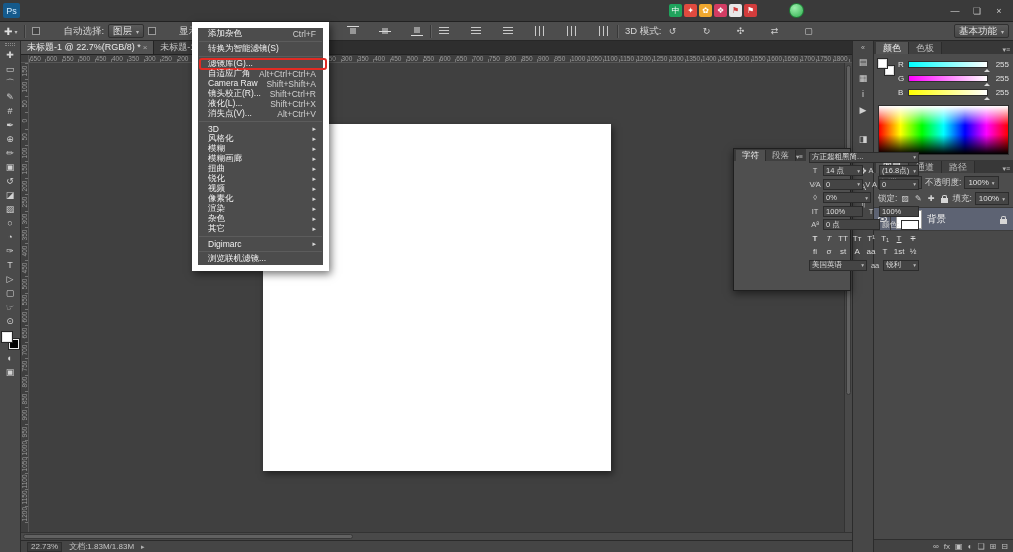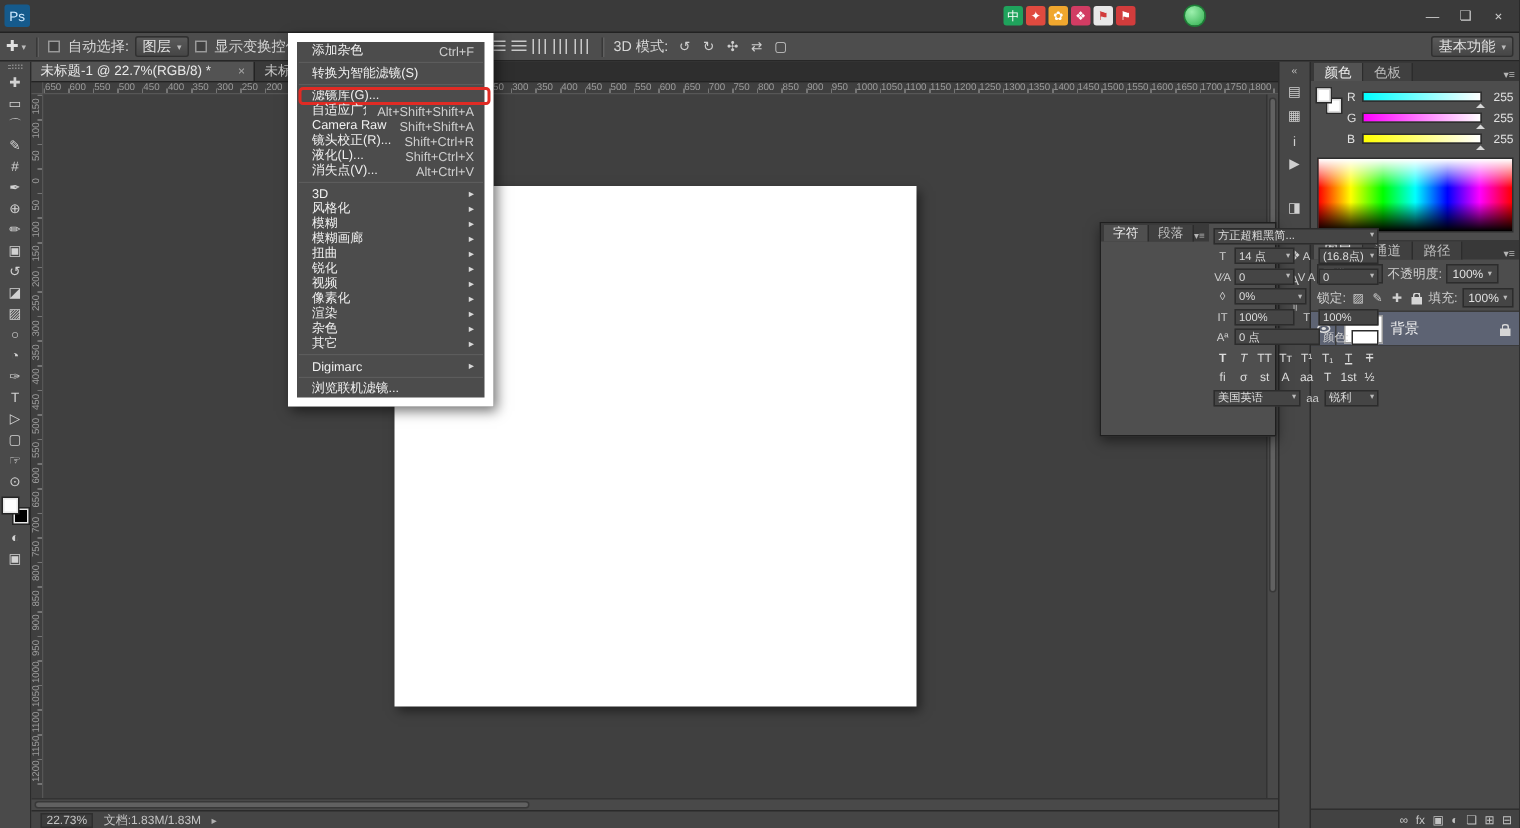--- a/index.html
+++ b/index.html
@@ -19,21 +19,21 @@
   .win-controls{display:flex;margin-left:140px;margin-right:3px}
   .winbtn{width:22px;height:15px;color:#ccc;font-size:9px;display:flex;align-items:center;justify-content:center}
 
   
   .optionsbar{position:absolute;top:22px;left:0;right:0;height:19px;background:#4d4d4d;border-bottom:1px solid #272727;display:flex;align-items:center;font-size:9.5px;color:#d6d6d6;gap:4px;padding:0 4px;z-index:5;white-space:nowrap}
   .ob-sep{width:1px;height:13px;background:#383838;box-shadow:1px 0 0 #5f5f5f;margin:0 3px;flex:none}
   .ob-toolico{display:flex;align-items:center;gap:2px;color:#e0e0e0;font-size:10px}
   .tinyarr{font-size:6px;color:#bbb}
   .checkbox{width:8px;height:8px;border:1px solid #9a9a9a;background:#404040;display:inline-block;margin-right:3px;flex:none}
   .dd{height:14px;background:linear-gradient(#5a5a5a,#464646);border:1px solid #303030;border-radius:2px;display:flex;align-items:center;padding:0 4px;gap:4px;color:#e0e0e0}
-  .obgroup{display:flex;align-items:center;gap:2px}
+  .obgroup{display:flex;align-items:center;gap:20px}
   .ico{width:12px;height:10px;display:inline-block}
   .al-l{background:linear-gradient(#d9d9d9,#d9d9d9) 0 0/1px 10px no-repeat,linear-gradient(#979797,#979797) 2px 2px/6px 6px no-repeat}
   .al-ch{background:linear-gradient(#d9d9d9,#d9d9d9) 5px 0/1px 10px no-repeat,linear-gradient(#979797,#979797) 3px 2px/6px 6px no-repeat}
   .al-r{background:linear-gradient(#d9d9d9,#d9d9d9) 10px 0/1px 10px no-repeat,linear-gradient(#979797,#979797) 3px 2px/6px 6px no-repeat}
   .al-t{background:linear-gradient(#d9d9d9,#d9d9d9) 0 0/12px 1px no-repeat,linear-gradient(#979797,#979797) 3px 2px/6px 6px no-repeat}
   .al-cv{background:linear-gradient(#d9d9d9,#d9d9d9) 0 5px/12px 1px no-repeat,linear-gradient(#979797,#979797) 3px 2px/6px 6px no-repeat}
   .al-b{background:linear-gradient(#d9d9d9,#d9d9d9) 0 9px/12px 1px no-repeat,linear-gradient(#979797,#979797) 3px 1px/6px 6px no-repeat}
   .di-h{background:linear-gradient(#c9c9c9,#c9c9c9) 1px 1px/10px 1px no-repeat,linear-gradient(#c9c9c9,#c9c9c9) 1px 4px/10px 1px no-repeat,linear-gradient(#c9c9c9,#c9c9c9) 1px 7px/10px 1px no-repeat}
   .di-v{background:linear-gradient(#c9c9c9,#c9c9c9) 1px 0/1px 10px no-repeat,linear-gradient(#c9c9c9,#c9c9c9) 5px 0/1px 10px no-repeat,linear-gradient(#c9c9c9,#c9c9c9) 9px 0/1px 10px no-repeat}
   .ob3d{width:14px;text-align:center;color:#cfcfcf;font-size:9px}
@@ -47,21 +47,21 @@
   .toolgrip{width:10px;height:3px;border-top:1px dotted #8a8a8a;border-bottom:1px dotted #8a8a8a;margin-bottom:2px}
   .tool{width:19px;height:14px;display:flex;align-items:center;justify-content:center;color:#d2d2d2;font-size:9px;flex:none}
   .swatches{position:relative;width:17px;height:17px;margin:4px 0 2px;flex:none}
   .sw{position:absolute;width:10px;height:10px;border:1px solid #e8e8e8;box-shadow:0 0 0 1px #262626}
   .sw.fg{top:0;left:0;background:#fff;z-index:2}
   .sw.bg{bottom:0;right:0;background:#000}
 
   
   .center{flex:1;display:flex;flex-direction:column;background:#404040;min-width:0}
   .tabbar{height:14px;background:#2e2e2e;display:flex;align-items:flex-end;border-bottom:1px solid #232323}
-  .tab{height:13px;display:flex;align-items:center;font-size:9px;color:#c6c6c6;padding:0 6px;gap:18px;background:#3a3a3a;border-right:1px solid #232323;white-space:nowrap;overflow:hidden}
+  .tab{height:13px;display:flex;align-items:center;font-size:9px;color:#c6c6c6;padding:0 6px;gap:2px;background:#3a3a3a;border-right:1px solid #232323;white-space:nowrap;overflow:hidden}
   .tab.active{background:#535353;color:#e9e9e9}
   .tab .close{font-size:8px;color:#aaa}
   .hruler-row{height:8px;display:flex;flex:none}
   .ruler-corner{width:8px;background:#3f3f3f;border-right:1px solid #565656;border-bottom:1px solid #565656;flex:none}
   .hruler{flex:1;position:relative;background:#3f3f3f;border-bottom:1px solid #565656;overflow:hidden}
   .hruler .nums{display:flex;height:100%}
   .hnum{width:16.4px;flex:none;font-size:6.5px;color:#9c9c9c;line-height:7px;padding-left:1px}
   .hruler::after{content:"";position:absolute;left:0;right:0;bottom:0;height:3px;background:repeating-linear-gradient(90deg,#757575 0 1px,transparent 1px 16.4px)}
   .viewport-row{flex:1;display:flex;min-height:0}
   .vruler{width:8px;background:#3f3f3f;border-right:1px solid #565656;position:relative;overflow:hidden;flex:none}
@@ -488,21 +488,21 @@
       <div class="msep"></div>
       <div class="mrow">
         <span class="mlabel">转换为智能滤镜(S)</span>
       </div>
       <div class="msep"></div>
       <div class="mrow mhl">
         <span class="mlabel">滤镜库(G)...</span>
       </div>
       <div class="mrow">
         <span class="mlabel">自适应广角(A)...</span>
-        <span class="mshort">Alt+Shift+Shift+A</span>
+        <span class="mshort">Alt+Ctrl+Ctrl+A</span>
       </div>
       <div class="mrow">
         <span class="mlabel">Camera Raw 滤镜(C)...</span>
         <span class="mshort">Shift+Shift+A</span>
       </div>
       <div class="mrow">
         <span class="mlabel">镜头校正(R)...</span>
         <span class="mshort">Shift+Ctrl+R</span>
       </div>
       <div class="mrow">

